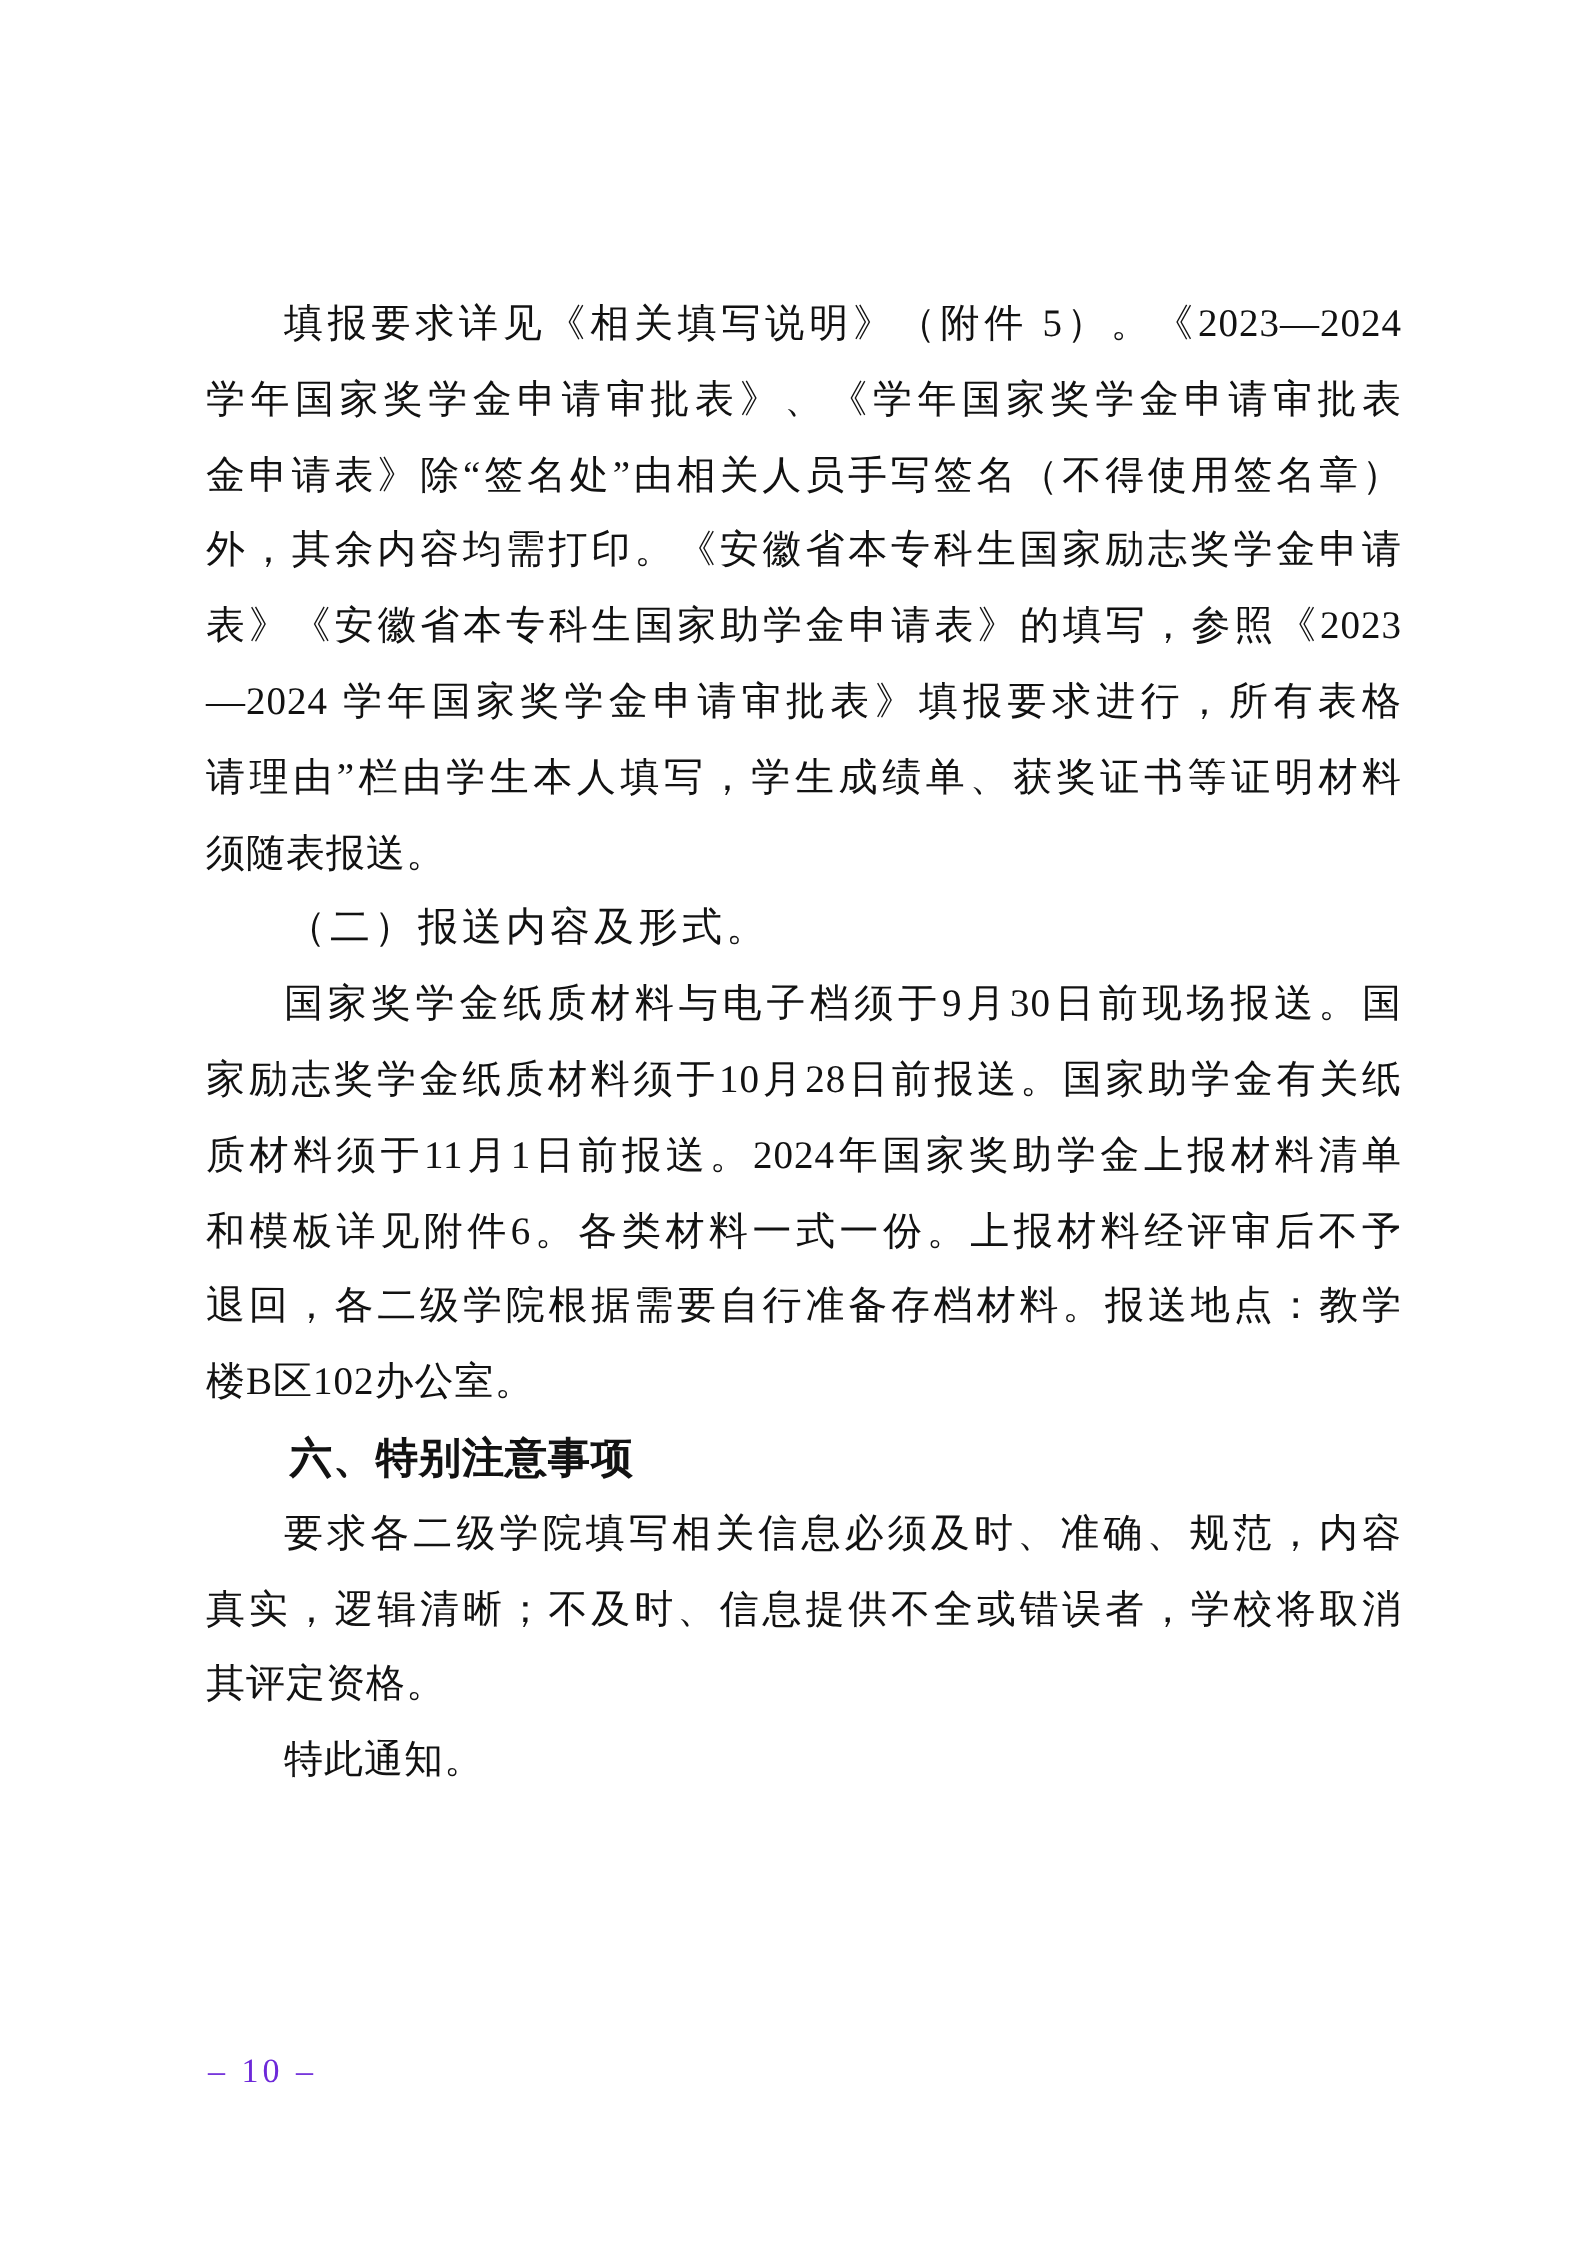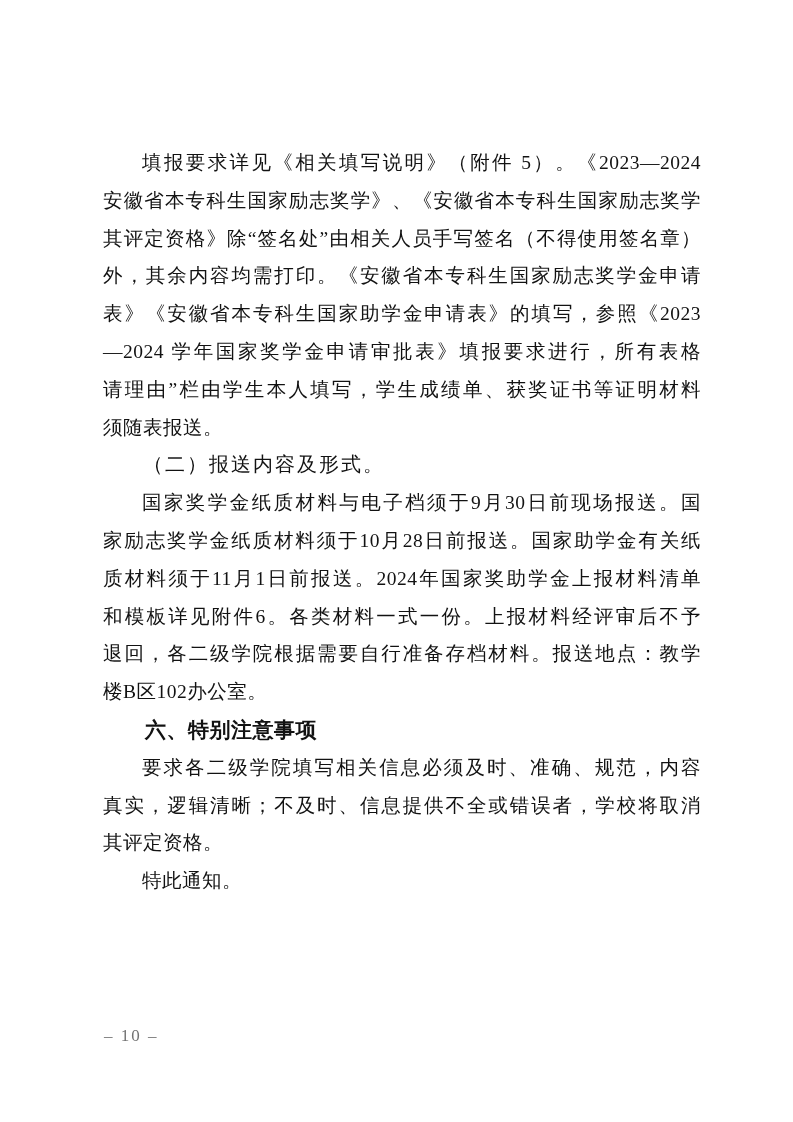--- a/index.html
+++ b/index.html
@@ -51,33 +51,33 @@
     font-family: Liberation Sans, sans-serif;
     letter-spacing: 0.5px;
   }
   .page-footer {
     position: absolute;
     left: 104px;
     top: 1026px;
     font-size: 17px;
     letter-spacing: 2px;
     font-family: "Liberation Serif", "DejaVu Serif", serif;
-    color: #737373;
+    color: #6d28d9;
   }
 </style>
 </head>
 <body>
 
 <div class="page">
   <div class="content">
 
     <div>
       <div class="line indent">填报要求详见《相关填写说明》（附件 5）。《2023—2024</div>
-      <div class="line">安徽省本专科生国家励志奖学》、《安徽省本专科生国家励志奖学</div>
-      <div class="line">其评定资格》除“签名处”由相关人员手写签名（不得使用签名章）</div>
+      <div class="line">学年国家奖学金申请审批表》、《学年国家奖学金申请审批表</div>
+      <div class="line">金申请表》除“签名处”由相关人员手写签名（不得使用签名章）</div>
       <div class="line">外，其余内容均需打印。《安徽省本专科生国家励志奖学金申请</div>
       <div class="line">表》《安徽省本专科生国家助学金申请表》的填写，参照《2023</div>
       <div class="line">—2024 学年国家奖学金申请审批表》填报要求进行，所有表格</div>
       <div class="line">请理由”栏由学生本人填写，学生成绩单、获奖证书等证明材料</div>
       <div class="line last">须随表报送。</div>
     </div>
 
     <div class="sub-heading">（二）报送内容及形式。</div>
 
     <div>

